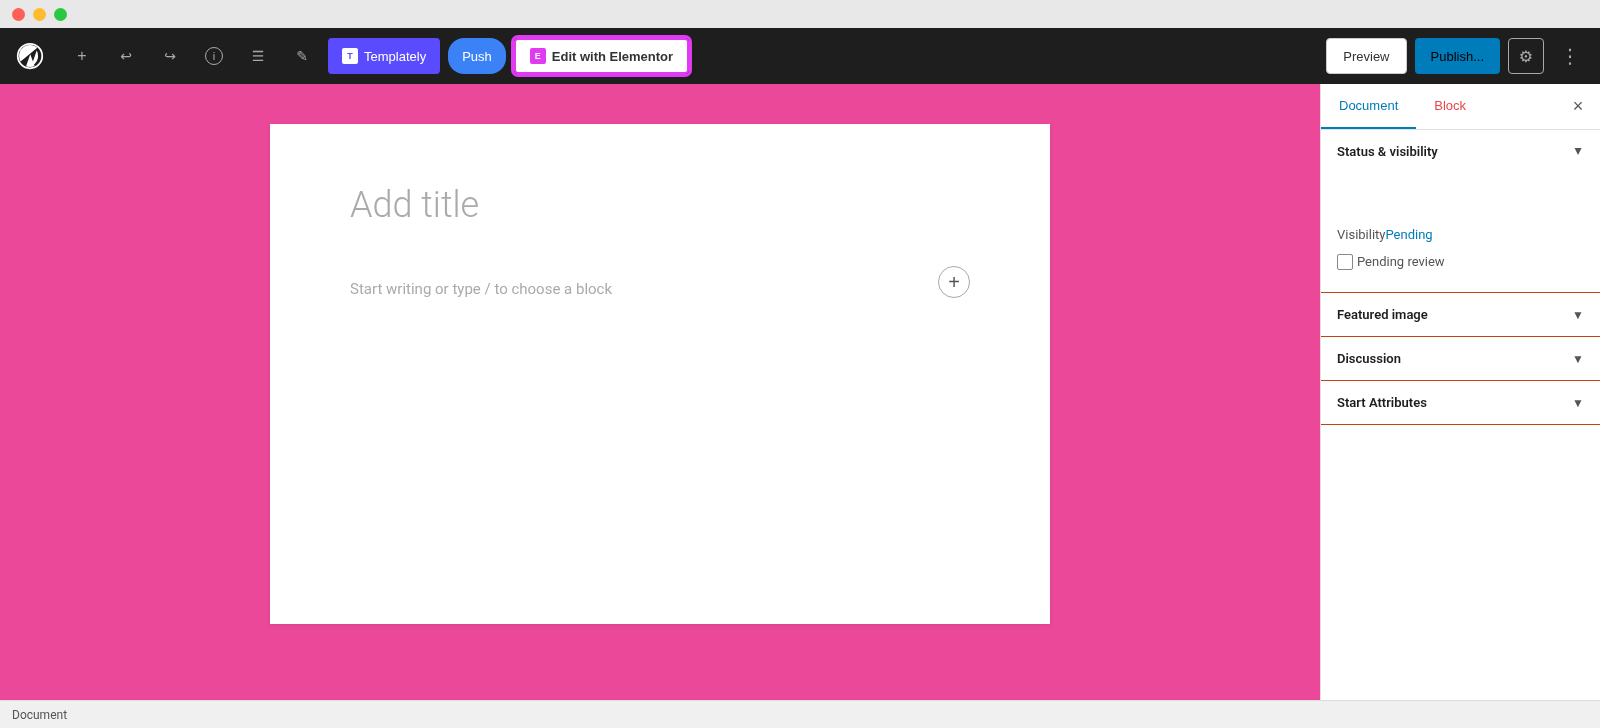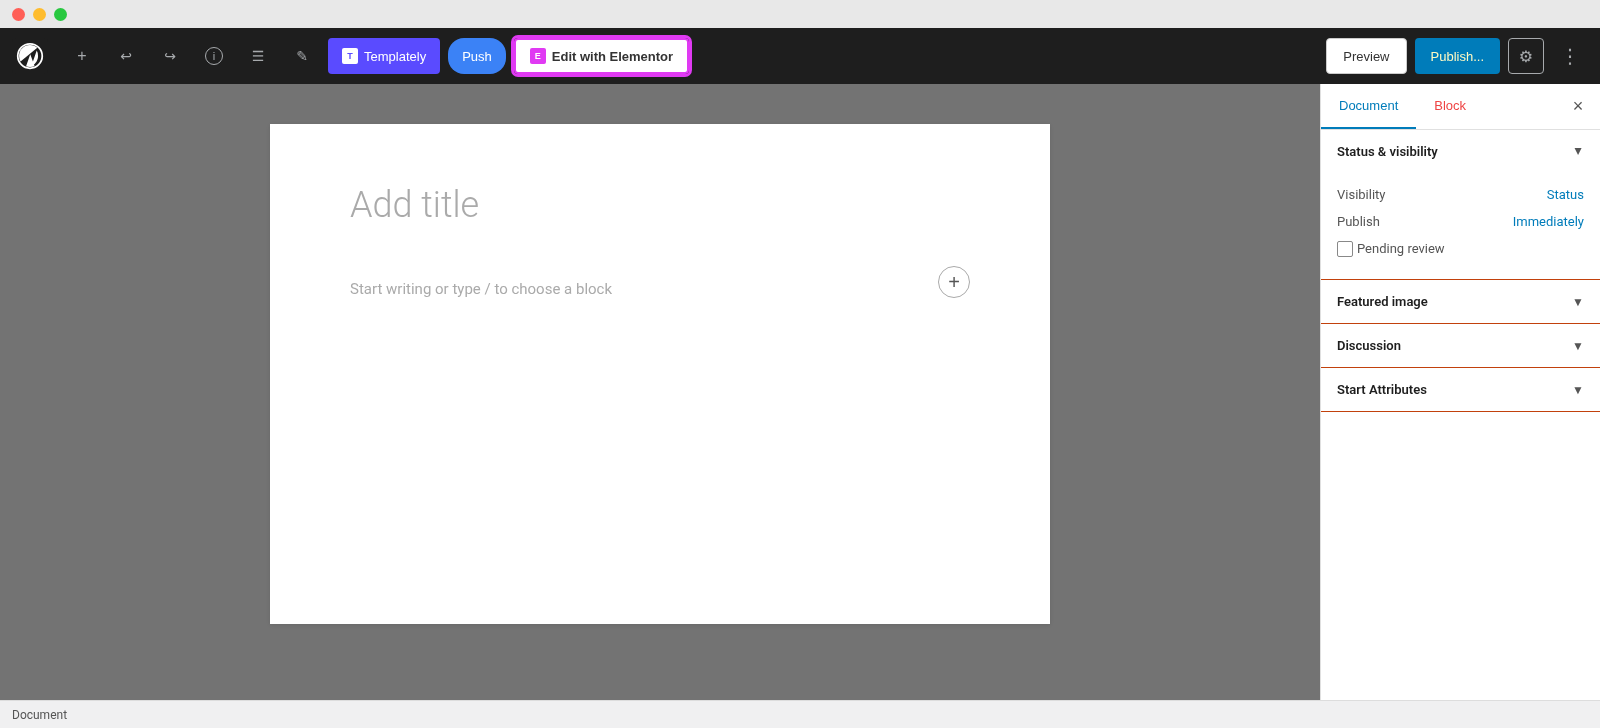--- a/index.html
+++ b/index.html
@@ -106,21 +106,21 @@
       border: 1px solid #ccc;
       padding: 8px 16px;
       border-radius: 4px;
       cursor: pointer;
       font-size: 13px;
       font-weight: 500;
       height: 36px;
     }
     .btn-publish {
       background: #007cba;
-      color: #fef9c3;
+      color: #000000;
       border: none;
       padding: 8px 16px;
       border-radius: 4px;
       cursor: pointer;
       font-size: 13px;
       font-weight: 500;
       height: 36px;
       display: flex; align-items: center; gap: 4px;
     }
     .btn-settings {
@@ -147,21 +147,21 @@
     
     .content-area {
       display: flex;
       flex: 1;
       overflow: hidden;
     }
 
     
     .editor-main {
       flex: 1;
-      background: #737373;
+      background: #ec4899;
       display: flex;
       flex-direction: column;
       overflow-y: auto;
       padding: 40px 0;
     }
 
     .editor-paper {
       background: white;
       max-width: 780px;
       width: 100%;
@@ -271,22 +271,23 @@
     .chevron { font-size: 12px; color: #555; }
     .chevron.up { transform: rotate(180deg); }
 
     
     .status-content {
       padding: 8px 16px 16px;
     }
     .status-row {
       display: flex;
       align-items: center;
-      justify-content: space-between;
+      justify-content: flex-start;
       padding: 6px 0;
+      margin-top: 40px;
     }
     .status-label {
       font-size: 13px;
       color: #555;
     }
     .status-value {
       font-size: 13px;
       color: #007cba;
       cursor: pointer;
     }
@@ -437,25 +438,21 @@
       </div>
 
       <div class="sidebar-section">
         <div class="sidebar-section-header">
           <span class="sidebar-section-title">Status &amp; visibility</span>
           <span class="chevron up">▲</span>
         </div>
         <div class="status-content">
           <div class="status-row">
             <span class="status-label">Visibility</span>
-            <span class="status-value">Status</span>
-          </div>
-          <div class="status-row">
-            <span class="status-label">Publish</span>
-            <span class="status-value">Immediately</span>
+            <span class="status-value">Pending</span>
           </div>
           <div class="pending-row">
             <div class="pending-checkbox"></div>
             <span class="pending-label">Pending review</span>
           </div>
         </div>
       </div>
 
       <div class="sidebar-section">
         <div class="sidebar-section-header">

